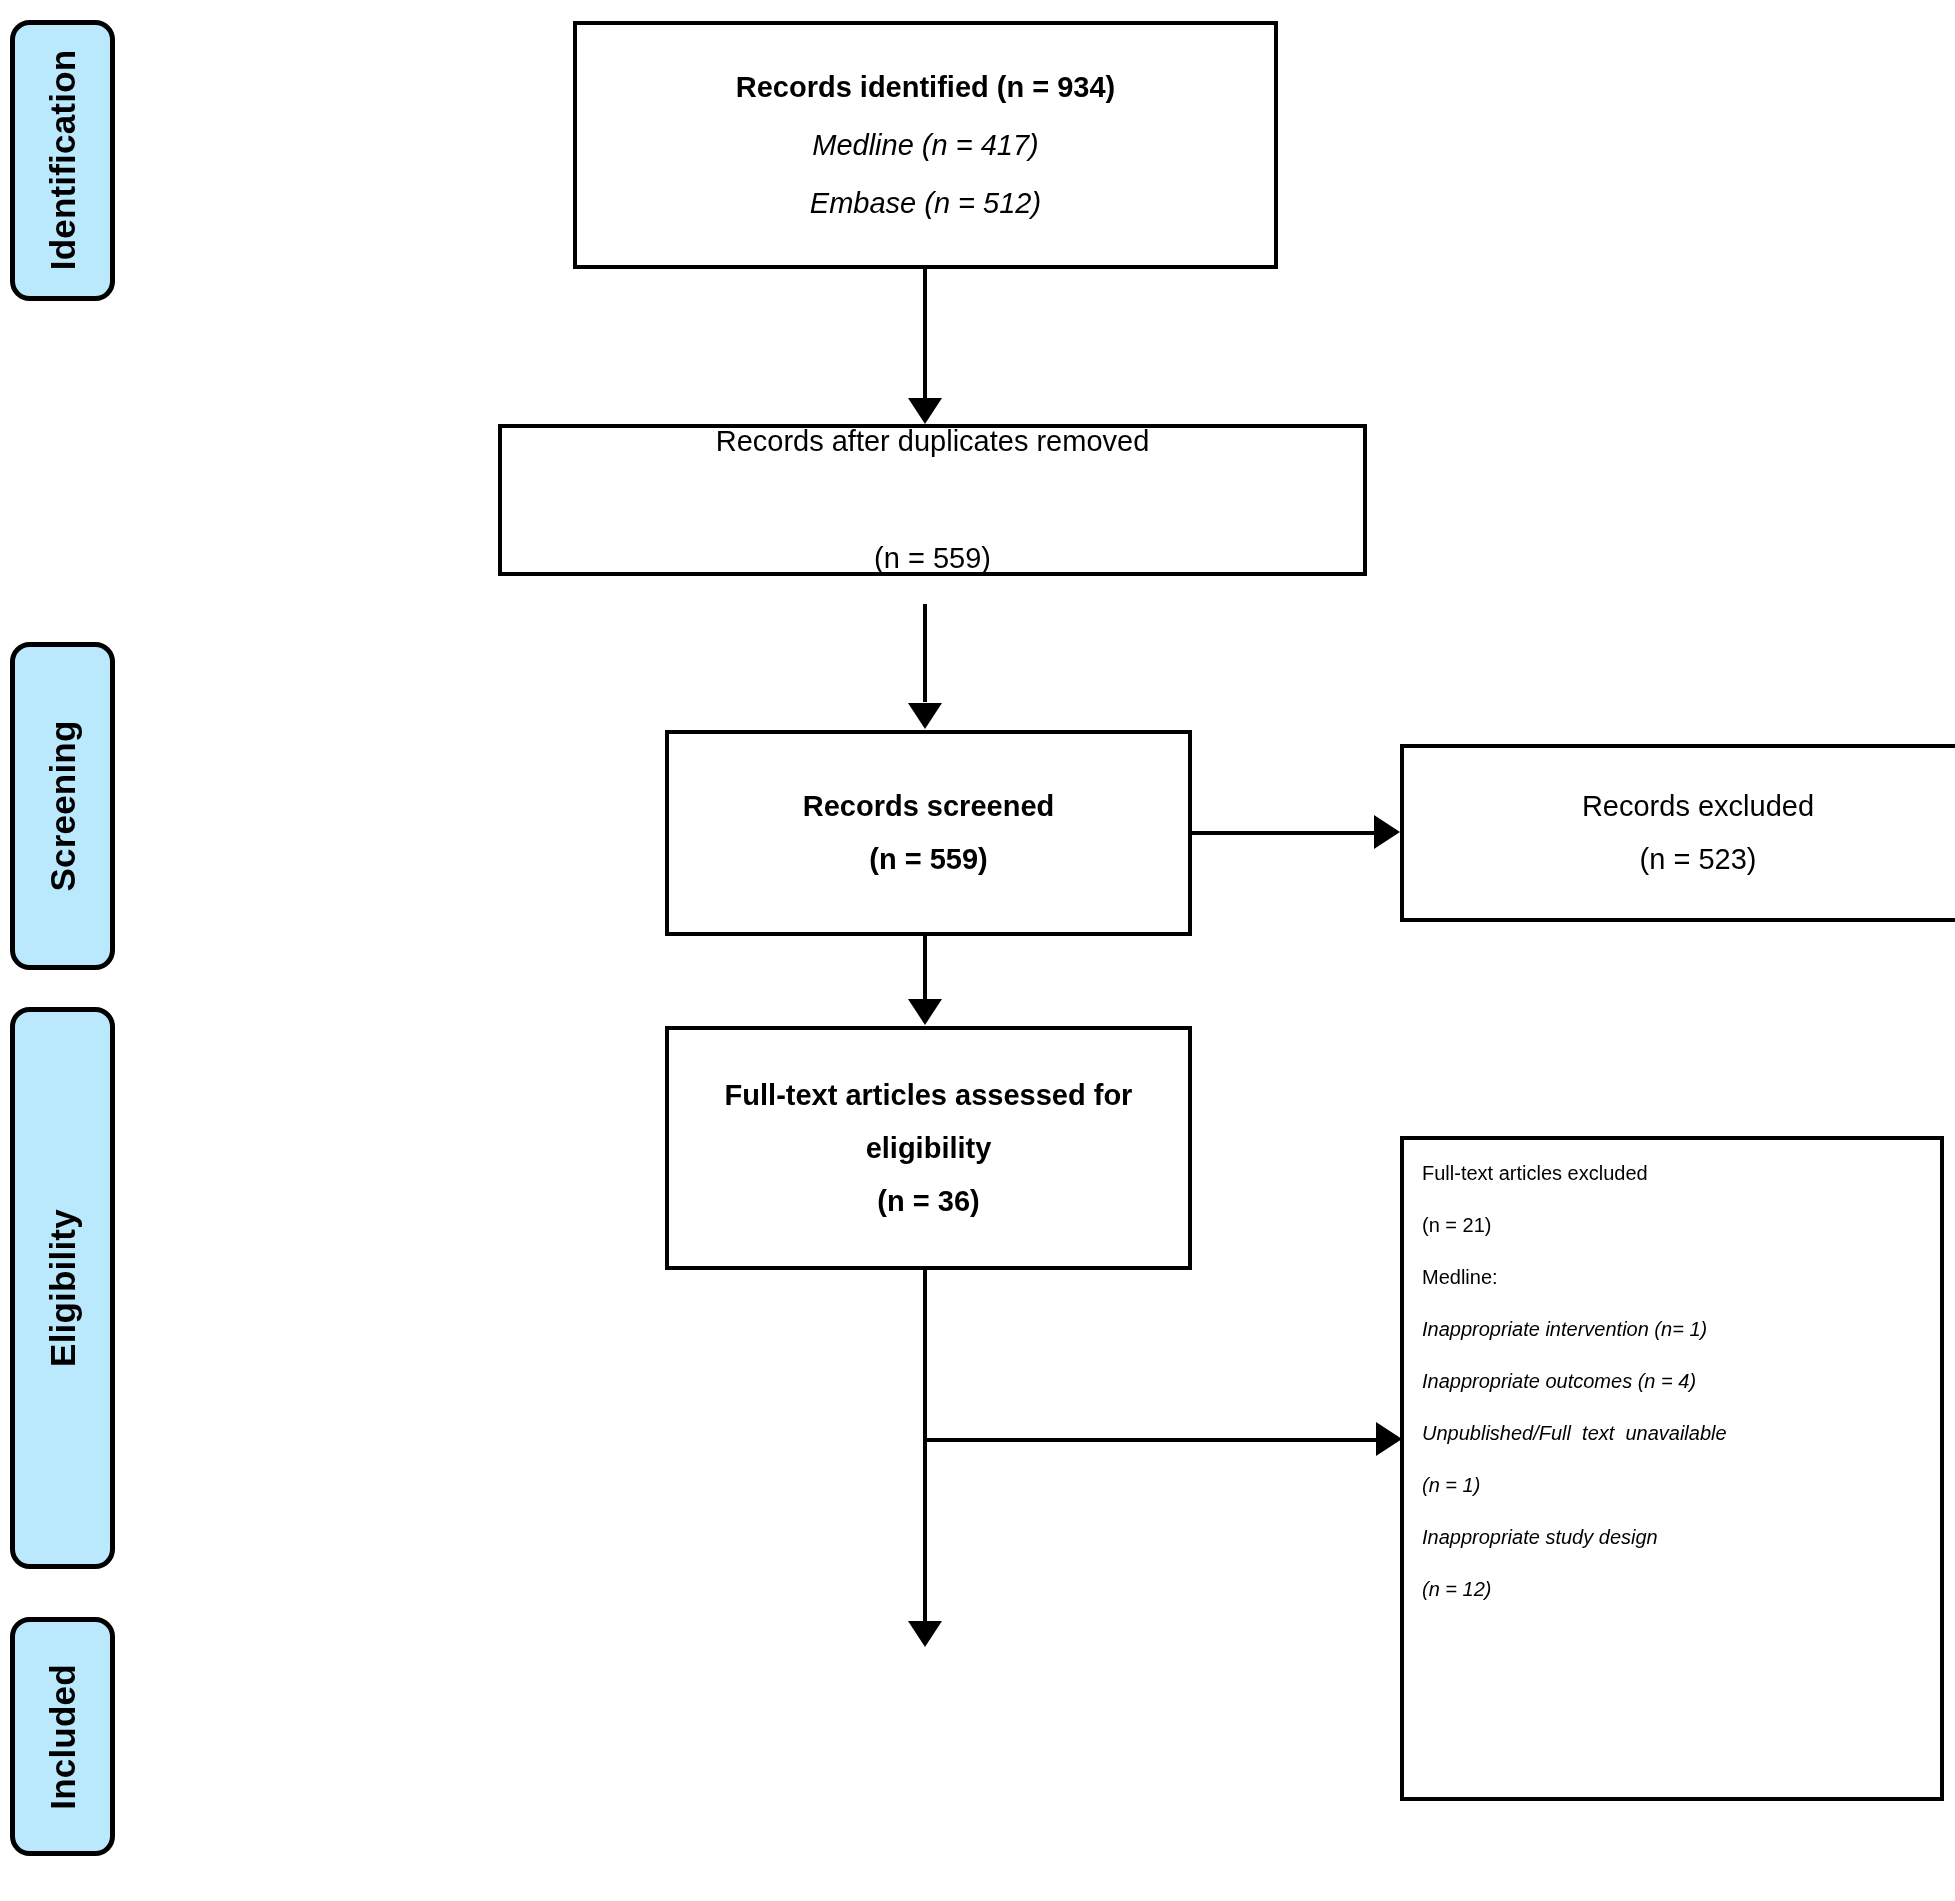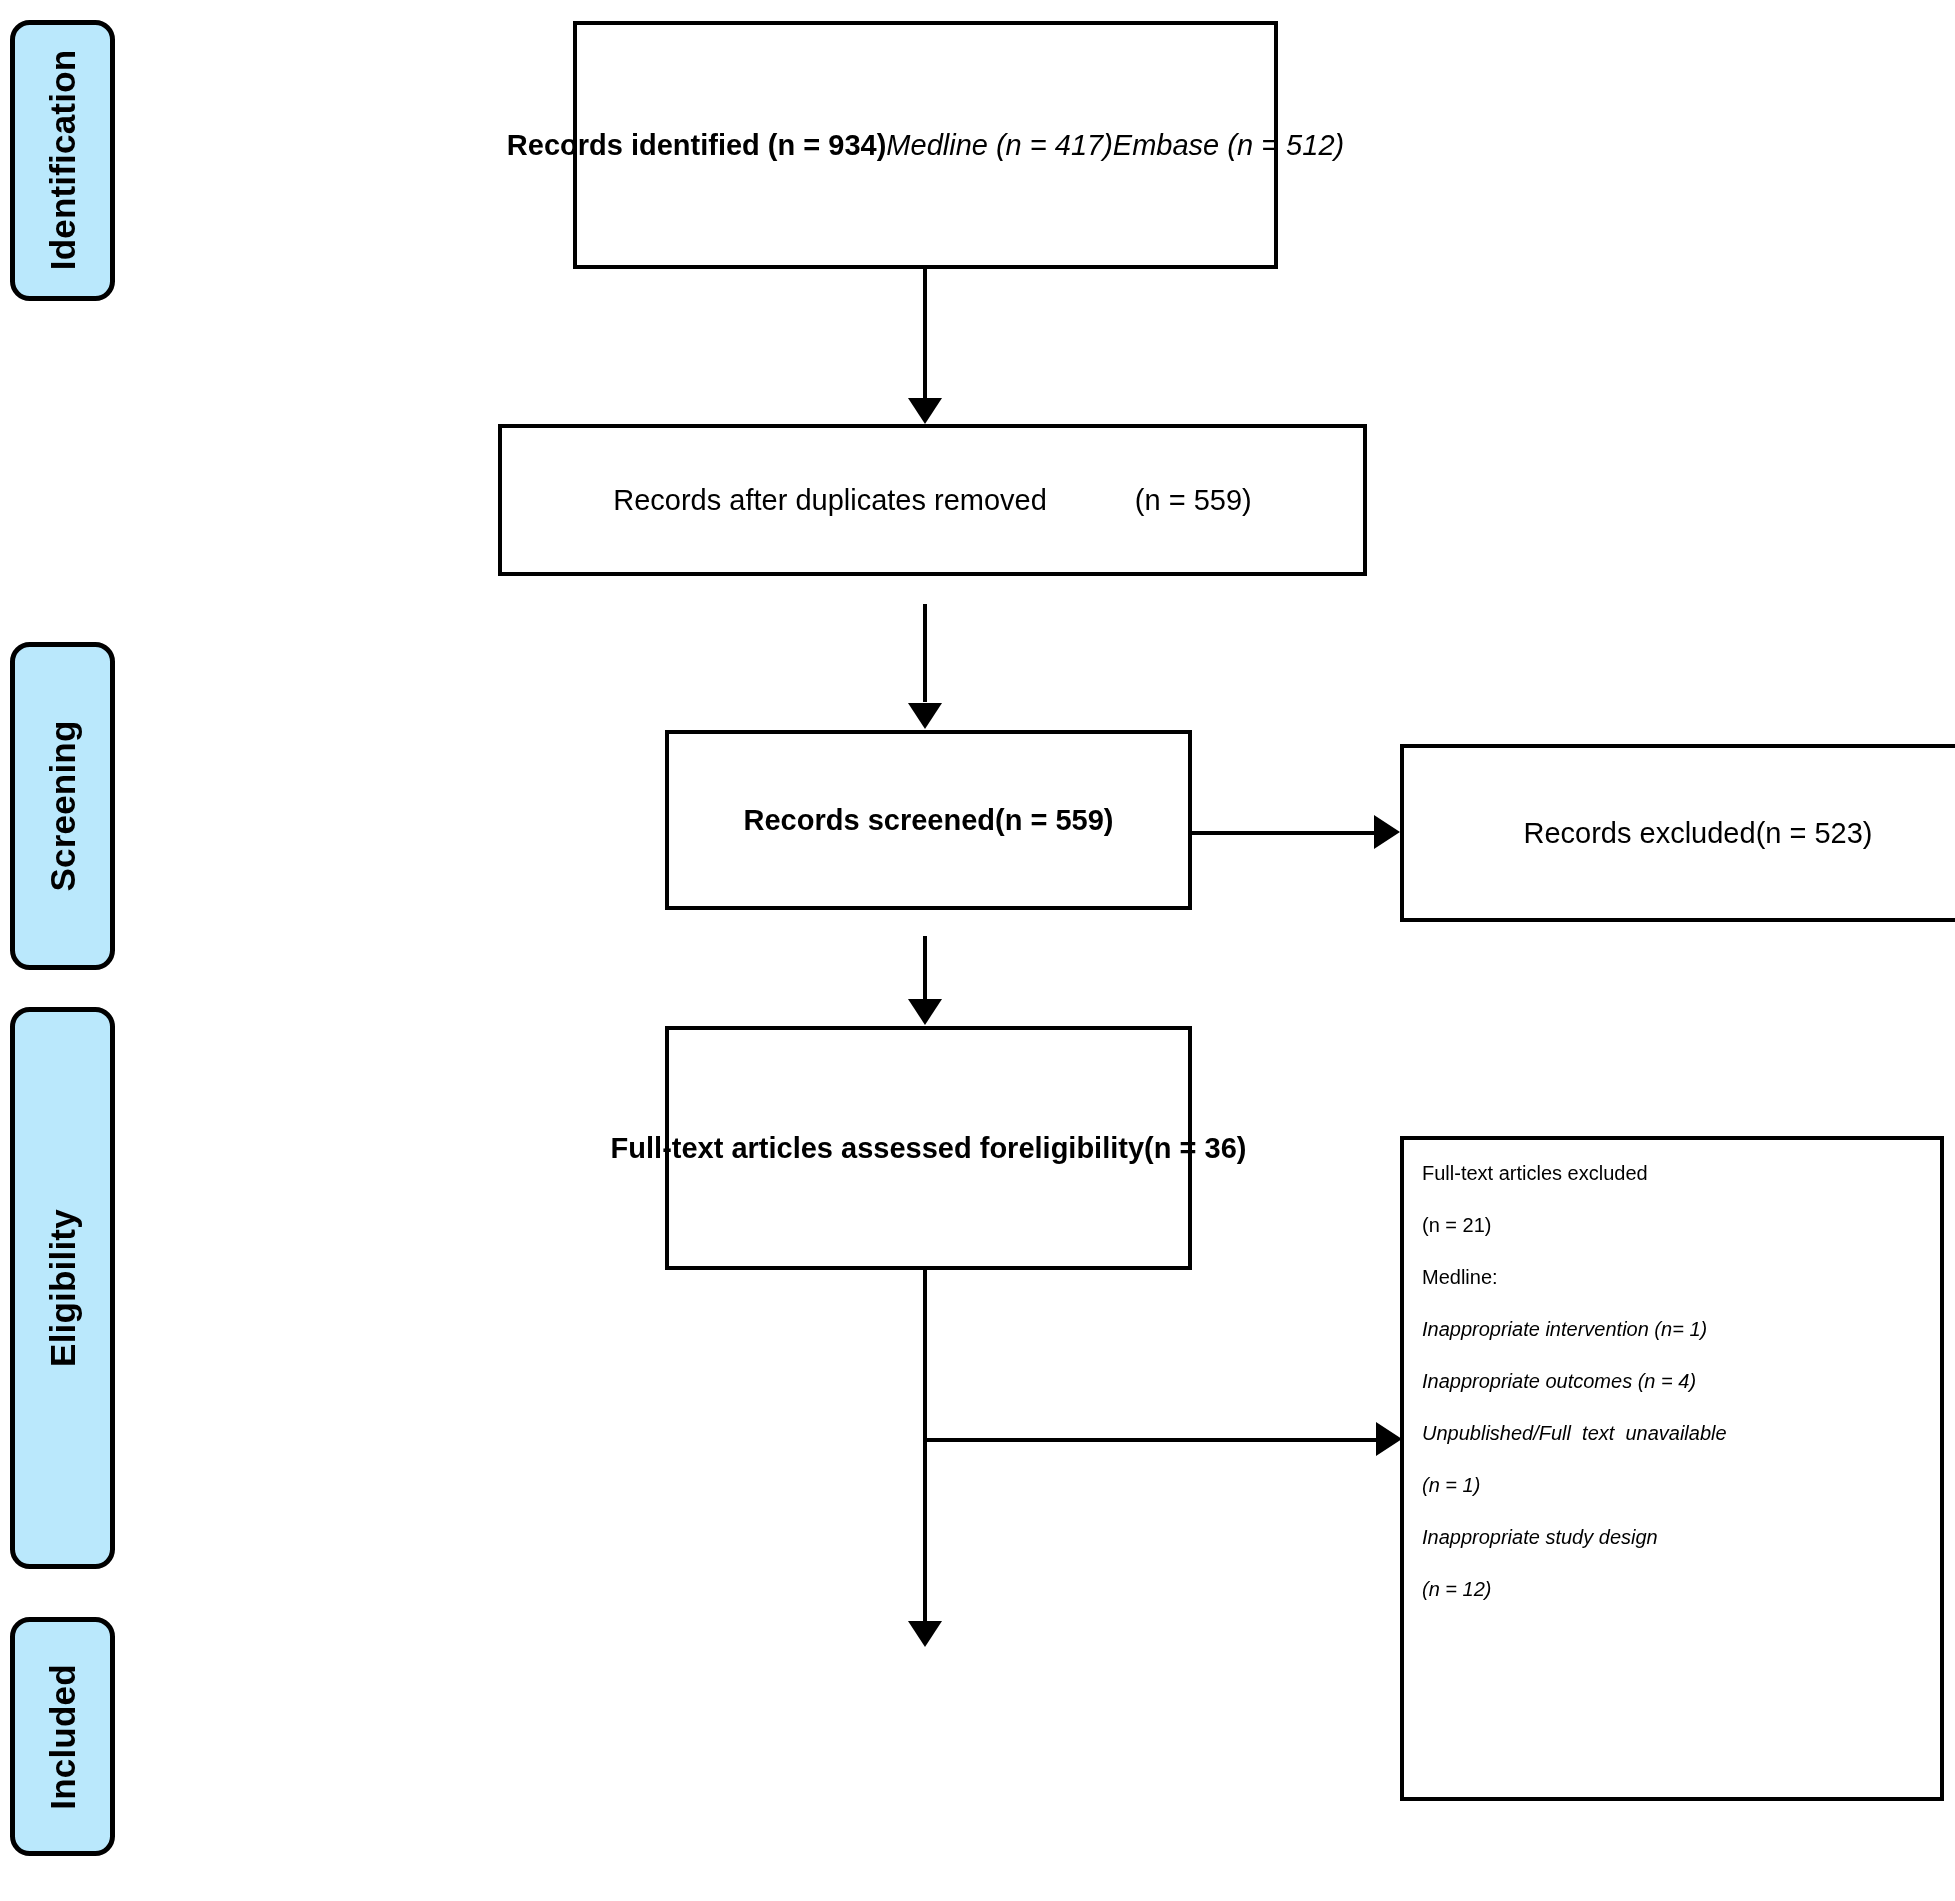--- a/index.html
+++ b/index.html
@@ -39,20 +39,21 @@
     letter-spacing: 0.2px;
   }
 
   
   .flow-box {
     position: absolute;
     background: #ffffff;
     border: 4.2px solid #000000;
     box-sizing: border-box;
     display: flex;
+    flex-direction: column;
     align-items: center;
     justify-content: center;
     color: #000000;
   }
   .flow-box.left-align {
     align-items: flex-start;
     justify-content: flex-start;
   }
   .line {
     font-size: 29px;
@@ -142,21 +143,21 @@
 
   <div class="flow-box" style="left:498px; top:424px; width:869px; height:152px;gap:44px;">
     <div class="line">Records after duplicates removed</div>
     <div class="gap-sm"></div>
     <div class="line">(n = 559)</div>
   </div>
 
   <div class="vline" style="left:923px; top:604px; height:98px;"></div>
   <div class="arrow-down" style="left:908px; top:703px;"></div>
 
-  <div class="flow-box" style="left:665px; top:730px; width:527px; height:180px;">
+  <div class="flow-box" style="left:665px; top:730px; width:527px; height:206px;">
     <div class="line bold">Records screened</div>
     <div class="gap-sm"></div>
     <div class="line bold">(n = 559)</div>
   </div>
 
   <div class="hline" style="left:1192px; top:831px; width:183px;"></div>
   <div class="arrow-right" style="left:1374px; top:815px;"></div>
 
   <div class="flow-box" style="left:1400px; top:744px; width:596px; height:178px;align-items:center;">
     <div class="line">Records excluded</div>

